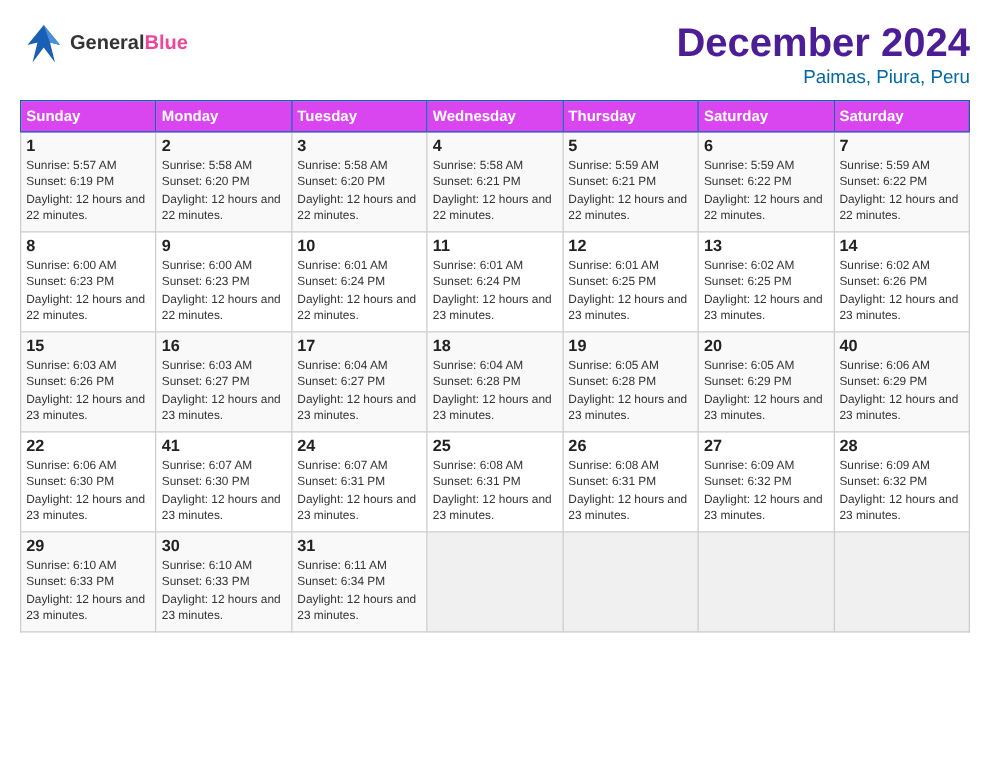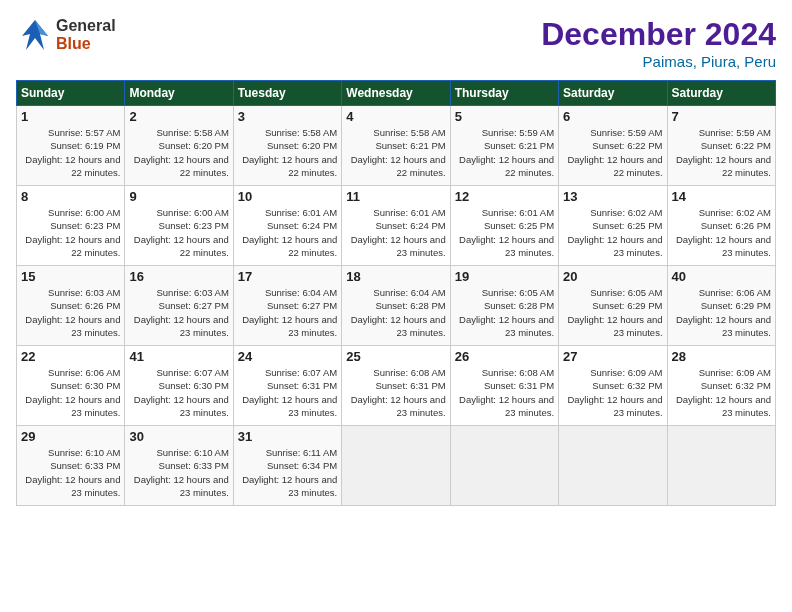--- a/index.html
+++ b/index.html
@@ -10,38 +10,38 @@
       min-height: 612px;
       padding: 16px;
     }
     .header-area {
       display: flex;
       justify-content: space-between;
       align-items: flex-start;
       margin-bottom: 10px;
     }
     .logo-general { color: #333; font-size: 16px; font-weight: bold; }
-    .logo-blue { color: #c2410c; font-size: 16px; font-weight: bold; }
+    .logo-blue { color: #ec4899; font-size: 16px; font-weight: bold; }
     .title-area { text-align: right; }
     .month-title {
       font-size: 32px;
       font-weight: bold;
       color: #4c1d95;
     }
     .location {
       font-size: 15px;
       color: #0369a1;
     }
     table {
       width: 100%;
       border-collapse: collapse;
       table-layout: fixed;
     }
     th {
-      background: #14532d;
+      background: #d946ef;
       color: #fff;
       font-size: 12px;
       font-weight: bold;
       padding: 5px 4px;
       text-align: left;
       border: 1px solid #1a5fb4;
     }
     td {
       border: 1px solid #ccc;
       vertical-align: top;
@@ -55,30 +55,29 @@
       font-size: 13px;
       font-weight: bold;
       color: #222;
       display: block;
       margin-bottom: 2px;
     }
     .day-info {
       font-size: 9.5px;
       color: #333;
       line-height: 1.4;
-      text-align: right;
     }
     tr:nth-child(odd) td { background: #f9f9f9; }
     tr:nth-child(even) td { background: #fff; }
     td.empty { background: #f0f0f0 !important; }
     .logo-container {
       display: flex;
       align-items: center;
     }
-    .logo-text-wrap { display: flex; flex-direction: column; }
+    .logo-text-wrap { display: flex; flex-direction: row; }
     .bird-svg { margin-right: 2px; }
   </style>
 </head>
 <body>
 
 <div class="header-area">
   <div class="logo-container">
     <svg class="bird-svg" width="38" height="38" viewBox="0 0 38 38">
       <polygon points="19,4 32,20 24,18 28,34 19,22 10,34 14,18 6,20" fill="#1a5fb4"></polygon>
       <polygon points="19,4 32,20 24,18" fill="#4a90d9"></polygon>

